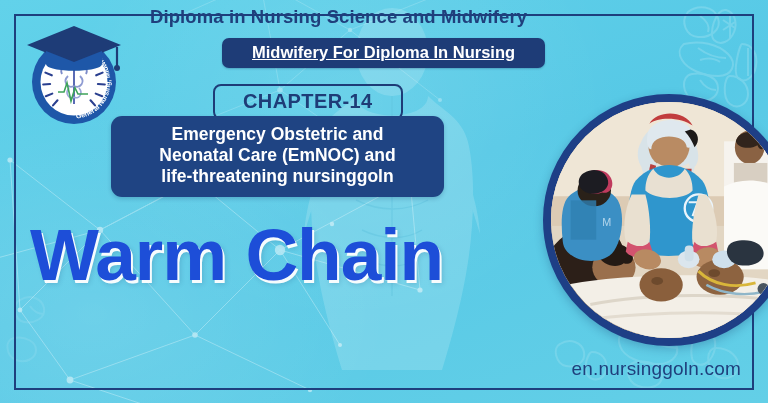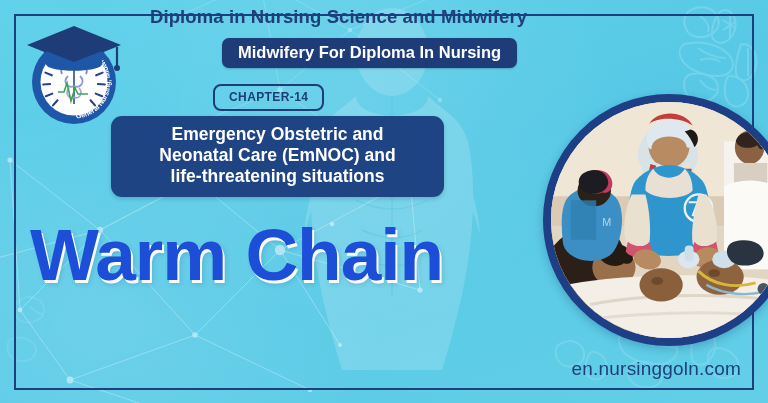--- a/index.html
+++ b/index.html
@@ -40,29 +40,30 @@
   
   .head-line {
     position:absolute; left:150px; top:6px; width:470px;
     font-size:18.5px; font-weight:bold; color:#1f3f7c;
     letter-spacing:.1px; white-space:nowrap;
   }
   .pill {
     position:absolute; left:222px; top:38px;
     background:#1e3c77; color:#fff;
     font-size:16.5px; font-weight:bold;
-    padding:5px 16px 6px; border-radius:7px;
+    padding:5px 30px 6px; border-radius:7px;
     white-space:nowrap;
     box-shadow:0 1px 2px rgba(10,35,80,.25);
+    text-decoration:underline;
   }
   .chapter {
     position:absolute; left:213px; top:84px;
     border:2px solid #1e3c77; border-radius:8px;
-    color:#1e3c77; font-size:12px; font-weight:bold;
-    padding:4px 14px 5px; letter-spacing:.4px;
+    color:#1e3c77; font-size:20px; font-weight:bold;
+    padding:4px 28px 5px; letter-spacing:.4px;
     background:transparent; white-space:nowrap;
   }
   .subject {
     position:absolute; left:111px; top:116px; width:333px;
     background:#1f4483; color:#ffffff;
     border-radius:11px;
     padding:8px 12px 10px;
     text-align:center;
     font-size:17.5px; font-weight:bold; line-height:1.2;
     box-shadow:0 2px 4px rgba(10,35,80,.20);
@@ -275,21 +276,21 @@
 
   <div class="head-line">Diploma in Nursing Science and Midwifery</div>
 
   <div class="pill">Midwifery For Diploma In Nursing</div>
 
   <div class="chapter">CHAPTER-14</div>
 
   <div class="subject">
     <span>Emergency Obstetric and</span>
     <span>Neonatal Care (EmNOC) and</span>
-    <span>life-threatening situations</span>
+    <span>life-threatening nursinggoln</span>
   </div>
 
   <div class="title">Warm Chain</div>
 
   <div class="photo-wrap">
     <svg class="photo" viewBox="0 0 240 240" preserveAspectRatio="xMidYMid slice">
 
       <rect x="0" y="0" width="240" height="240" fill="#e2d6c3"></rect>
       <rect x="0" y="0" width="240" height="96" fill="#efe6d6"></rect>
       <rect x="0" y="96" width="240" height="30" fill="#dccbb4"></rect>

